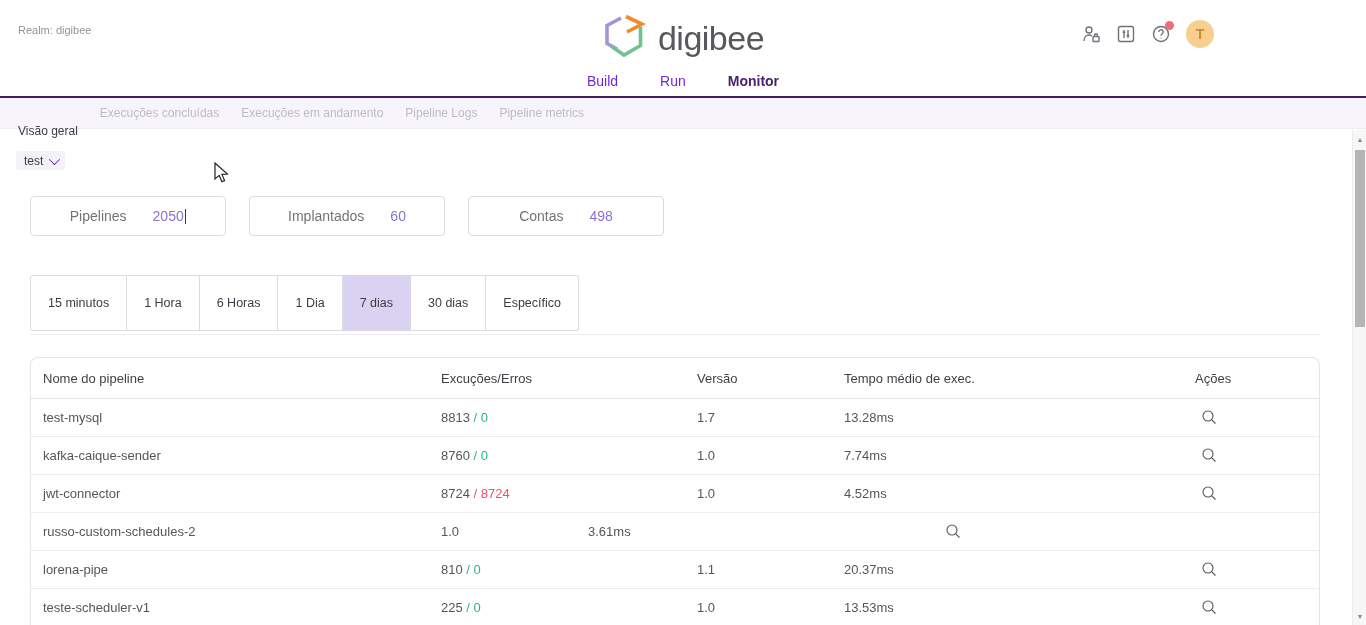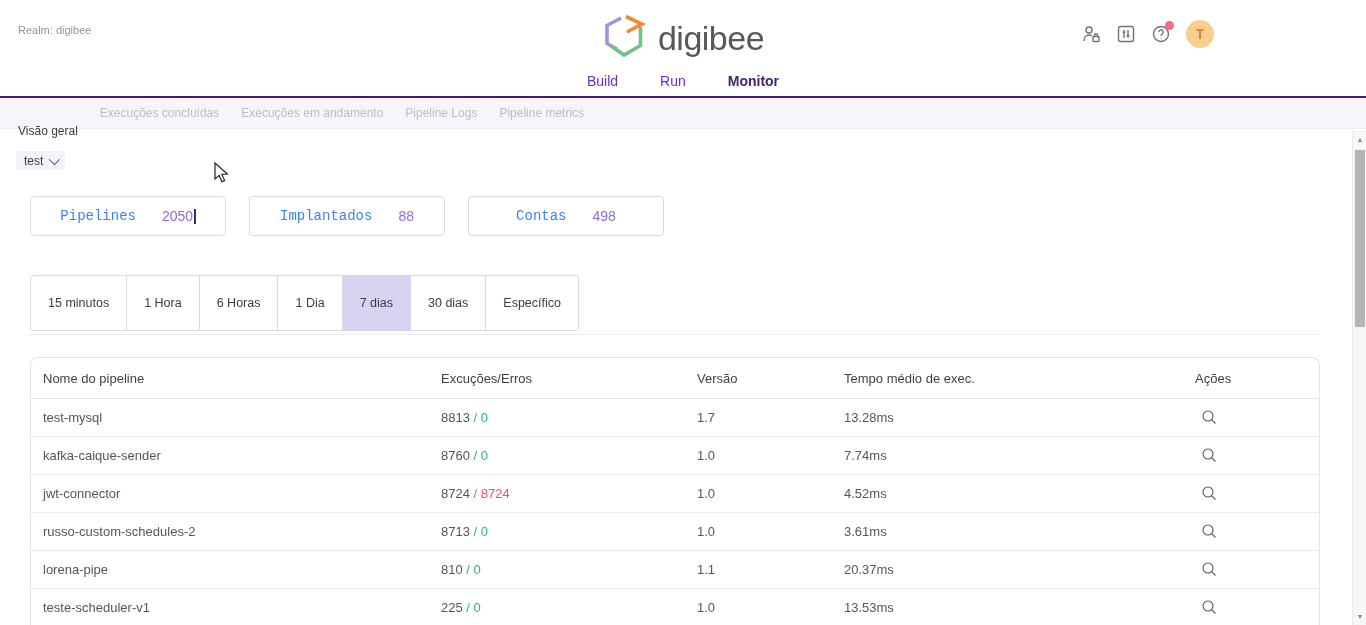--- a/index.html
+++ b/index.html
@@ -29,21 +29,21 @@
 
   
   .env-pill { position:absolute; top:151px; left:16px; height:19px; background:#f4f2f9; border-radius:3px; display:flex; align-items:center; gap:6px; padding:0 8px; cursor:pointer; }
   .env-pill .lbl { font-size:12px; color:#3c3c46; }
   .chev { width:8px; height:8px; border-right:1.5px solid #6b3fa0; border-bottom:1.5px solid #6b3fa0; transform:rotate(45deg) translateY(-2px); }
 
   .cursor { position:absolute; top:162px; left:214px; z-index:50; }
 
   .cards { position:absolute; top:196px; left:30px; display:flex; gap:23px; }
   .card { width:196px; height:40px; border:1px solid #dcdce0; border-radius:4px; background:#fff; display:flex; align-items:center; justify-content:center; gap:26px; }
-  .card .clabel { font-size:14px; color:#3b82f6;font-family:Liberation Mono, monospace; }
+  .card .clabel { font-size:14px; color:#737373; }
   .card .cvalue { font-size:14px; color:#8a70d6; display:flex; align-items:center; }
   .caret { display:inline-block; width:1.5px; height:15px; background:#3a2a6e; margin-left:1px; }
 
   .filters { position:absolute; top:275px; left:30px; display:flex; }
   .seg { height:56px; border:1px solid #dcdce0; border-left:none; background:#fff; font-size:12.5px; color:#3c3c46; display:flex; align-items:center; justify-content:center; padding:0 17px; cursor:pointer; white-space:nowrap; font-family:"Liberation Sans", sans-serif; }
   .seg:first-child { border-left:1px solid #dcdce0; border-radius:3px 0 0 3px; }
   .seg:last-child { border-radius:0 3px 3px 0; }
   .seg.selected { background:#d9d2f0; border-color:#d9d2f0; }
 
   .divider { position:absolute; top:334px; left:30px; width:1290px; height:1px; background:#ededf0; }
@@ -147,21 +147,21 @@
   <div class="cards">
     <div class="card">
       <span class="clabel">Pipelines</span>
       <span class="cvalue">
           <span>2050</span>
           <span class="caret"></span>
         </span>
     </div>
     <div class="card">
       <span class="clabel">Implantados</span>
-      <span class="cvalue">88</span>
+      <span class="cvalue">60</span>
     </div>
     <div class="card">
       <span class="clabel">Contas</span>
       <span class="cvalue">498</span>
     </div>
   </div>
 
   <div class="filters">
     <button class="seg">15 minutos</button>
     <button class="seg">1 Hora</button>
@@ -235,25 +235,20 @@
         <svg width="17" height="17" viewBox="0 0 17 17" fill="none" stroke="#55555c" stroke-width="1.1">
           <circle cx="7" cy="7" r="5"></circle>
           <line x1="10.8" y1="10.8" x2="14.5" y2="14.5"></line>
         </svg>
       </button>
     </div>
   </div>
 
   <div class="trow">
     <div class="col-name">russo-custom-schedules-2</div>
-    <div class="col-exec">
-      <span class="exec-count">8713 </span>
-      <span class="exec-part exec-sep ok">/ </span>
-      <span class="exec-part exec-errors ok">0</span>
-    </div>
     <div class="col-ver">1.0</div>
     <div class="col-time">3.61ms</div>
     <div class="col-act">
       <button class="search-btn">
         <svg width="17" height="17" viewBox="0 0 17 17" fill="none" stroke="#55555c" stroke-width="1.1">
           <circle cx="7" cy="7" r="5"></circle>
           <line x1="10.8" y1="10.8" x2="14.5" y2="14.5"></line>
         </svg>
       </button>
     </div>

